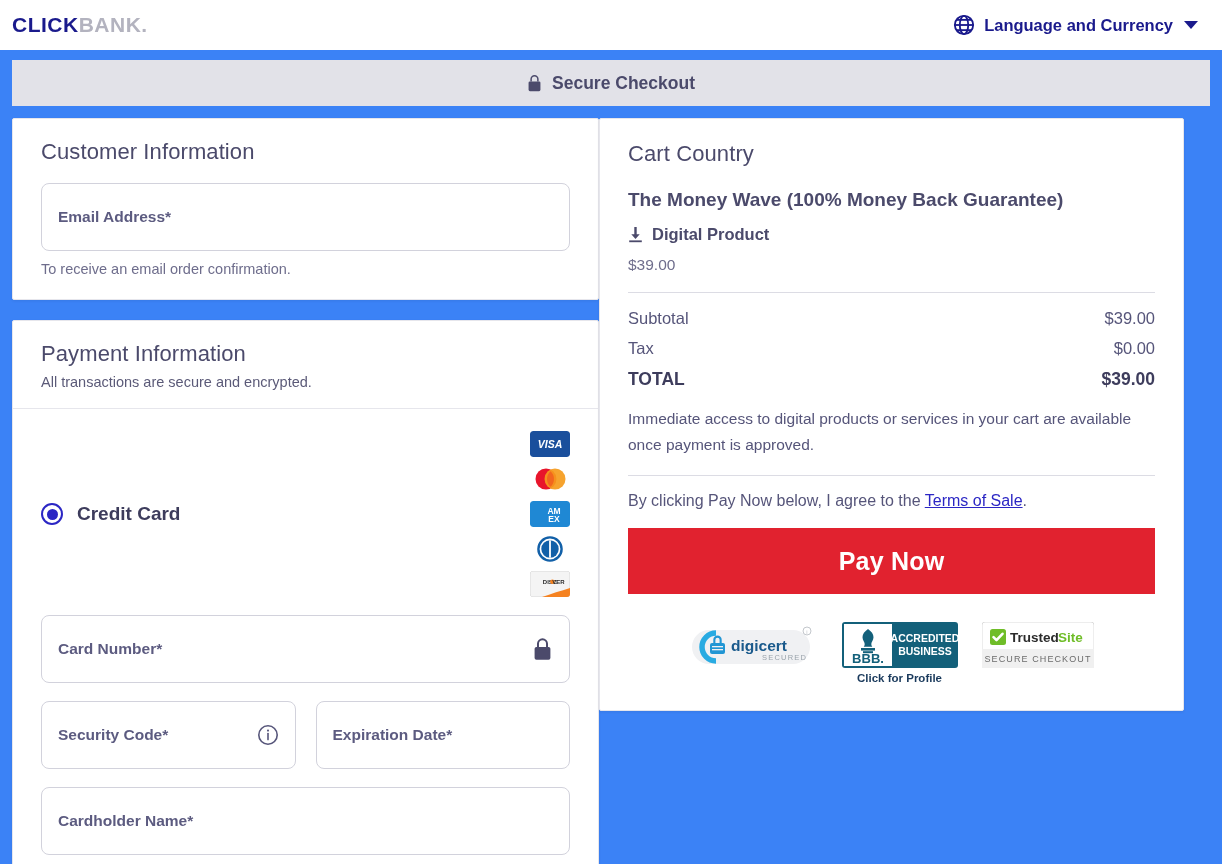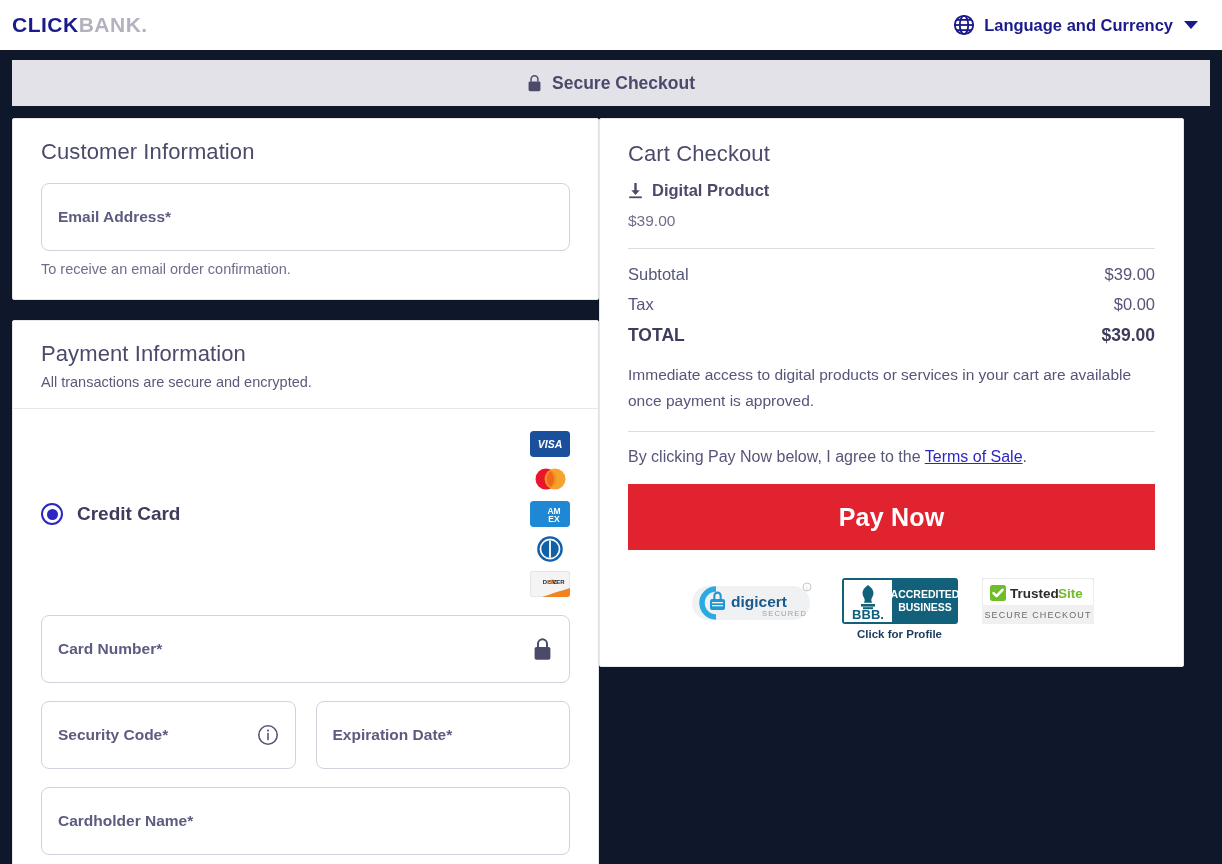--- a/index.html
+++ b/index.html
@@ -4,21 +4,21 @@
 <style>
   * { box-sizing: border-box; }
   html, body {
     margin: 0; padding: 0;
     width: 1222px; height: 864px;
     background: #ffffff;
     font-family: "Liberation Sans", sans-serif;
     color: #56557a;
     overflow: hidden;
   }
-  .page { position: relative; width: 1222px; height: 864px; background: #0f172a; }
+  .page { position: relative; width: 1222px; height: 864px; background: #3b82f6; }
 
   
   .header {
     height: 50px;
     display: flex; align-items: center; justify-content: space-between;
     padding: 0 24px 0 12px;
     background: #fff;
   }
   .logo { display: flex; align-items: baseline; font-size: 21px; font-weight: bold; letter-spacing: .5px; }
   .logo .click { color: #1a1a8c; }
@@ -287,21 +287,22 @@
               <span style="color:#253b80;">Pay</span><span style="color:#179bd7;">Pal</span>
             </span>
           </span>
         </div>
       </div>
     </div>
 
     <div class="col-right">
       <div class="card">
         <div class="summary">
-          <h2 class="section-title">Cart Checkout</h2>
+          <h2 class="section-title">Cart Country</h2>
+          <div class="prod-name">The Money Wave (100% Money Back Guarantee)</div>
           <div class="digital">
             <span>
               <svg class="dl-ic" viewBox="0 0 15 17" fill="#4b4a6b">
                 <path d="M6.3 1h2.4v7.3h3L7.5 13 3.3 8.3h3z"></path>
                 <rect x="1.2" y="14.4" width="12.6" height="1.8"></rect>
               </svg>
             </span>
             <span>Digital Product</span>
           </div>
           <div class="prod-price">$39.00</div>

